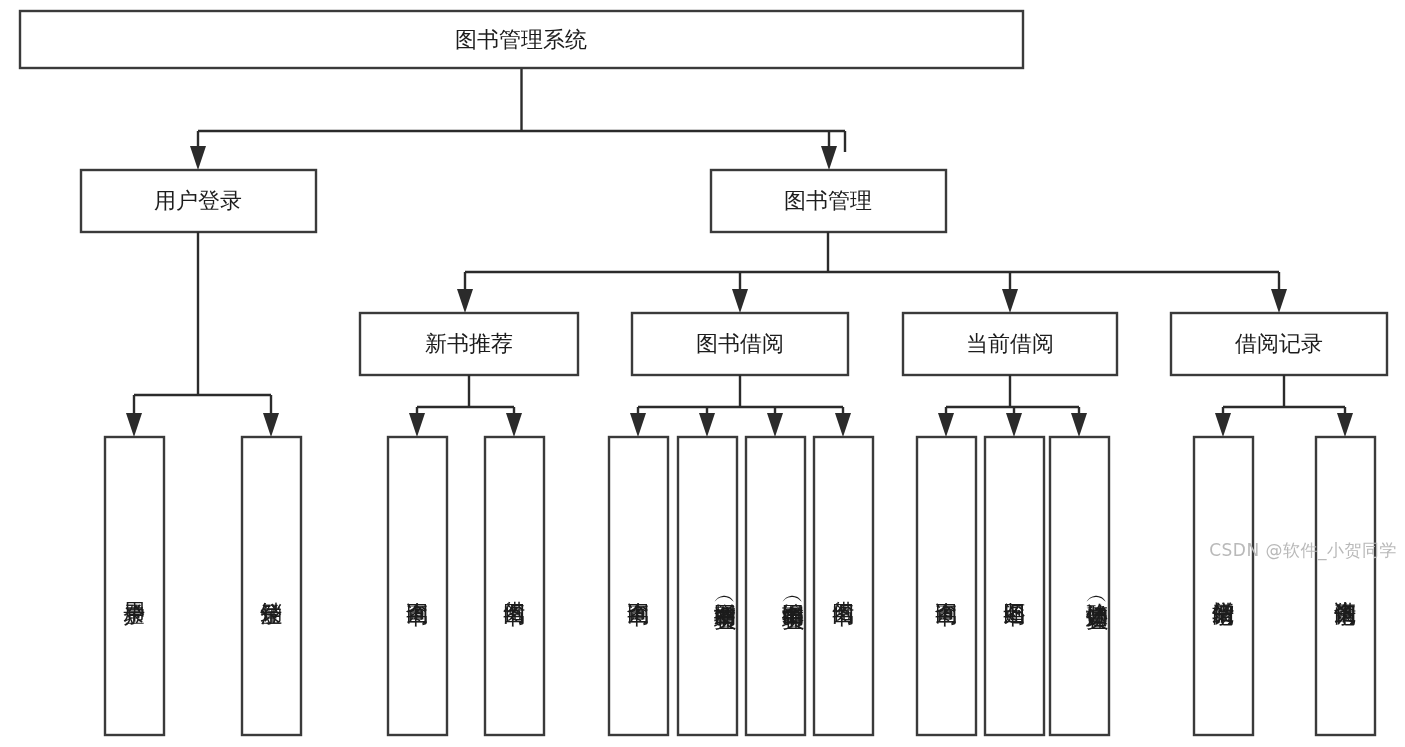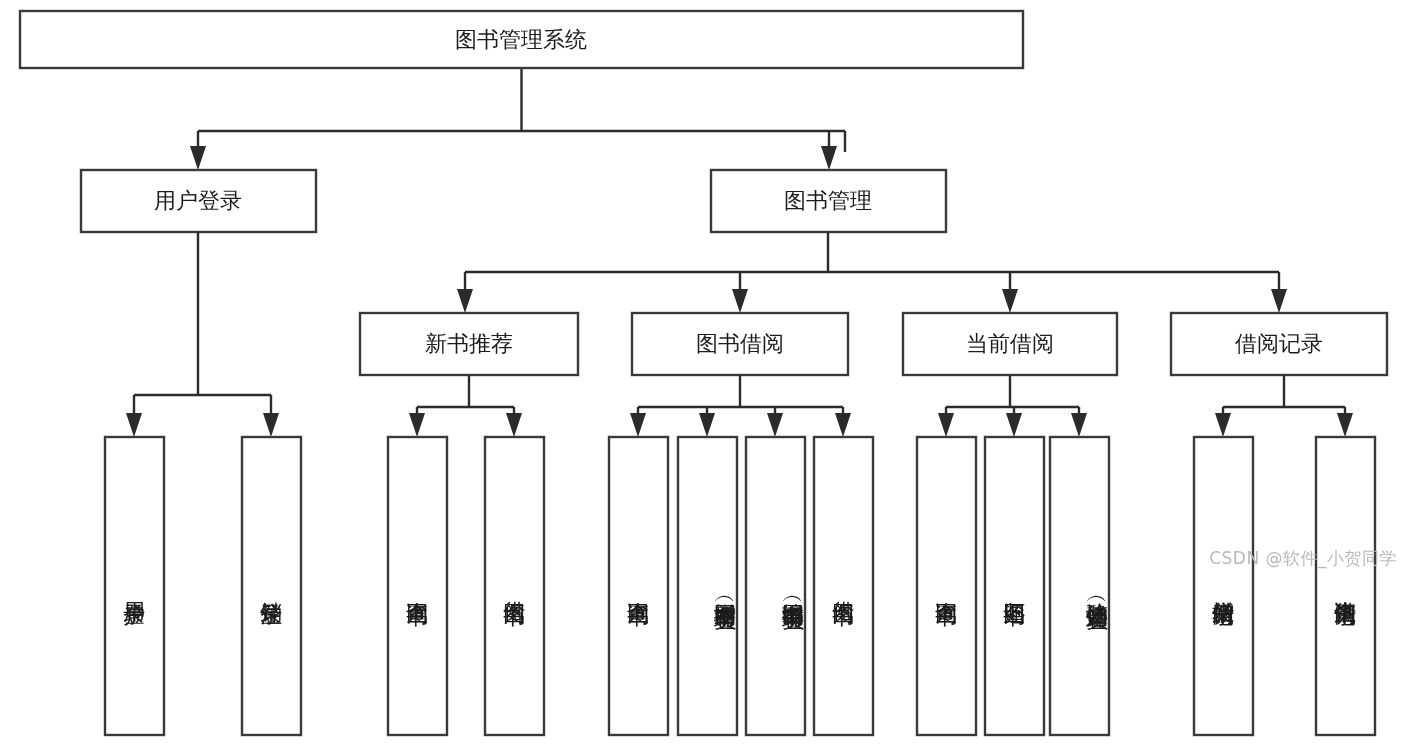--- a/index.html
+++ b/index.html
@@ -62,21 +62,21 @@
     justify-content: center;
     white-space: nowrap;
     pointer-events: none;
   }
   .leaf-label.centered {
     align-items: center;
   }
   .watermark {
     position: absolute;
     right: 8px;
-    bottom: 6px;
+    bottom: 14px;
     font-family: "DejaVu Sans", "Liberation Sans", sans-serif;
     font-size: 17px;
     color: #b9b9b9;
     white-space: nowrap;
     letter-spacing: 0.5px;
   }
 </style>
 </head>
 <body>
 

